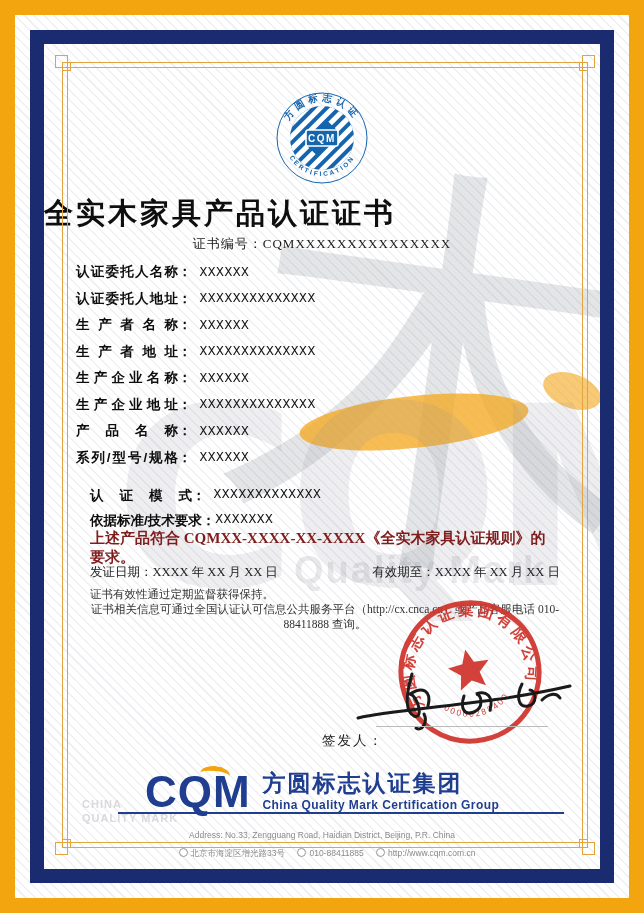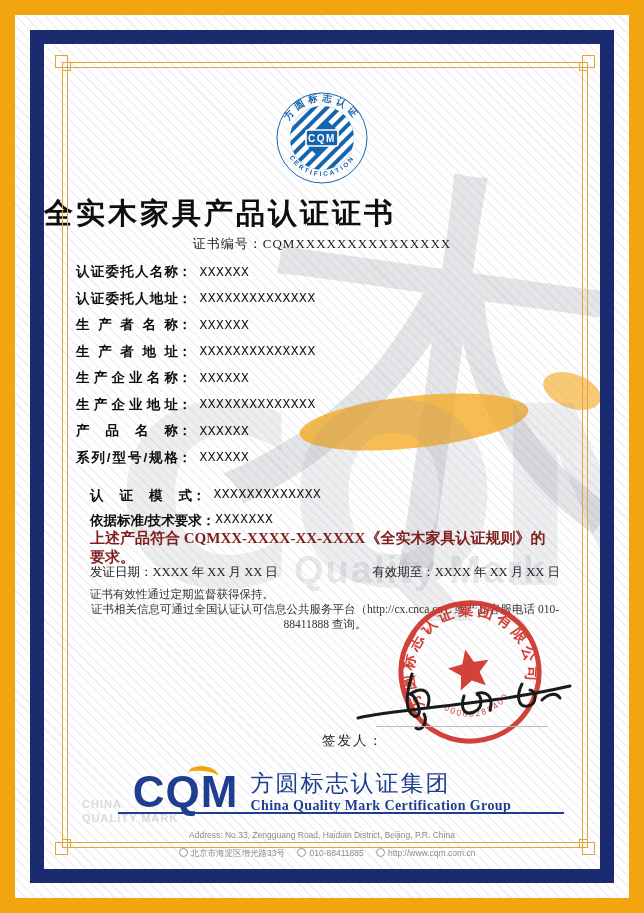--- a/index.html
+++ b/index.html
@@ -52,22 +52,22 @@
         font-family:"Liberation Serif",serif;margin-top:24px;}
   .issuer-line{position:absolute;left:332px;top:682px;width:172px;border-bottom:1px solid #bbb;}
   
   .bottom-lockup{position:absolute;left:0;top:726px;width:100%;display:flex;justify-content:center;
         align-items:flex-start;gap:12px;}
   .cqm-word{position:relative;font-size:44px;font-weight:900;color:#1F3E8F;letter-spacing:1px;line-height:1;
         font-family:"Liberation Sans",sans-serif;}
   .cqm-swoosh{position:absolute;left:55px;top:-4px;width:30px;height:12px;border-top:5px solid #F2A50F;
         border-radius:50%;transform:rotate(6deg);}
   .org-block{display:flex;flex-direction:column;}
-  .org-cn{font-size:23px;font-weight:normal;color:#1F3E8F;letter-spacing:2px;line-height:1.2;}
-  .org-en{font-size:14px;font-weight:bold;color:#1F3E8F;letter-spacing:.4px;font-family:Liberation Serif, serif;}
+  .org-cn{font-size:23px;font-weight:bold;color:#1F3E8F;letter-spacing:2px;line-height:1.2;}
+  .org-en{font-size:12px;font-weight:bold;color:#1F3E8F;letter-spacing:.4px;}
   .ghost-mark{position:absolute;left:38px;top:754px;color:#D9D9DE;font-size:11px;font-weight:bold;
         letter-spacing:1px;line-height:1.25;}
   .navy-rule{position:absolute;left:74px;top:768px;width:446px;border-top:2px solid #1F3E8F;}
   .foot1{position:absolute;left:0;top:774px;width:100%;text-align:center;font-size:8.5px;color:#8a8a8a;margin-top:30px;}
   .foot2{position:absolute;left:0;top:786px;width:100%;text-align:center;font-size:8.5px;color:#8a8a8a;}
   .f-icon{display:inline-block;width:7px;height:7px;border:1px solid #9a9a9a;border-radius:50%;
         margin:0 3px -1px 10px;}
 </style>
 </head>
 <body>

